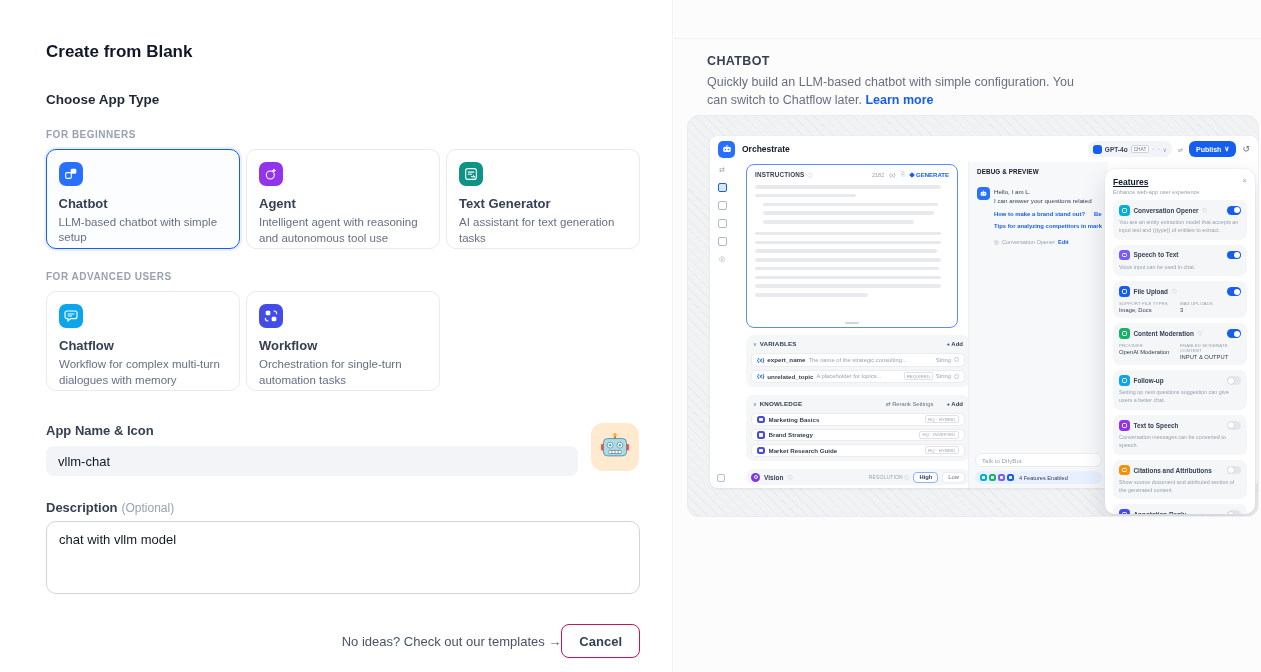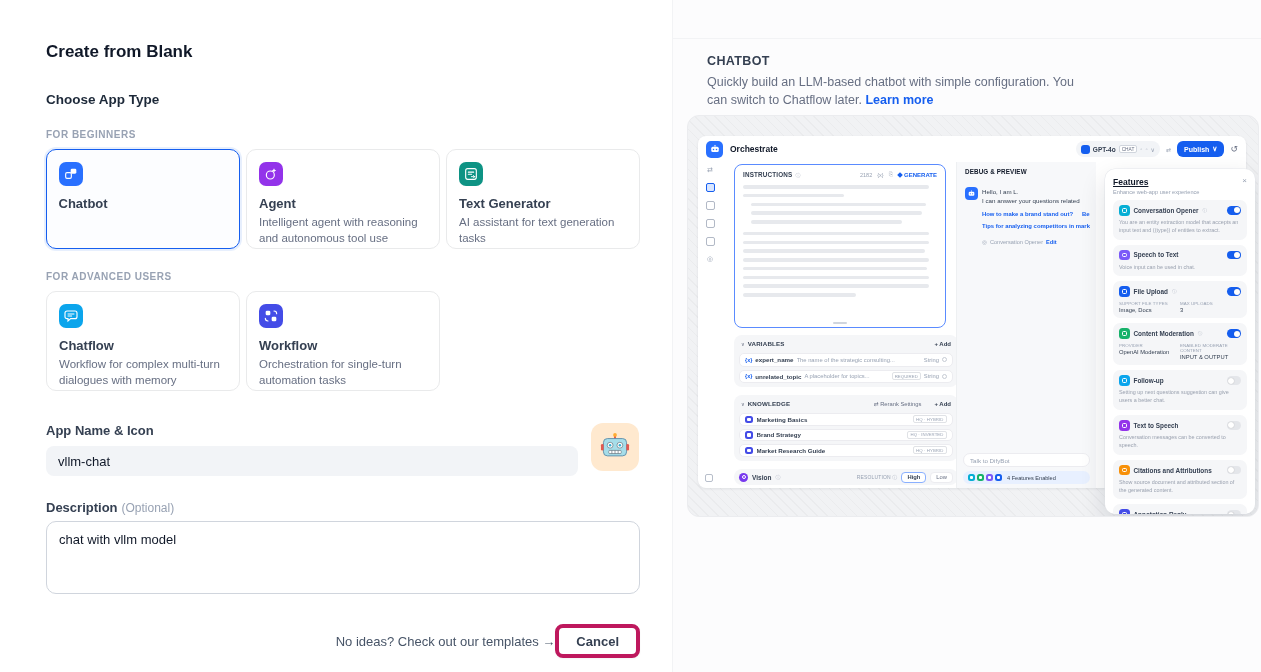--- a/index.html
+++ b/index.html
@@ -26,37 +26,37 @@
   .icon-tile { position:absolute; right:1px; top:0; width:48px; height:48px; border-radius:12px; background:#ffe9cf; display:flex; align-items:center; justify-content:center; cursor:pointer; }
   .icon-tile svg { width:32px; height:32px; }
 
   .desc-block { margin-top:24px; }
   .desc-area { margin-top:6px; width:594px; height:73px; border:1px solid #d0d5dd; border-radius:10px; background:#fff; padding:9px 12px; font-size:13px; color:#101828; font-family:inherit; resize:none; outline:none; line-height:1.4; }
 
   .m-footer { margin-top:26px; width:594px; display:flex; align-items:center; justify-content:flex-end; }
   .tpl-link { font-size:13px; color:#475467; cursor:pointer; }
   .footer-btns { display:flex; gap:12px; }
   .btn { height:34px; border-radius:8px; font-size:13px; font-weight:bold; display:flex; align-items:center; cursor:pointer; }
-  .btn-cancel { background:#fff; border:4px solid #be185d; color:#354052; padding:0 17px; box-shadow:0 1px 2px rgba(16,24,40,.05); }
+  .btn-cancel { background:#fff; border:1px solid #be185d; color:#354052; padding:0 17px; box-shadow:0 1px 2px rgba(16,24,40,.05); }
   .btn-create { background:#155eef; border:1px solid #155eef; color:#fff; padding:0 10px 0 14px; gap:6px; }
   .kbd { width:16px; height:16px; border-radius:4px; background:rgba(255,255,255,.22); font-size:10px; font-weight:normal; display:flex; align-items:center; justify-content:center; }
 
   
   .panel { position:absolute; left:672px; top:0; width:589px; height:672px; background:#fcfcfd; border-left:1px solid #f2f3f5; }
   .panel-topline { position:absolute; left:0; top:38px; width:100%; height:1px; background:#f2f3f5; }
   .p-heading { position:absolute; left:34px; top:54px; font-size:12.5px; font-weight:bold; letter-spacing:.03em; color:#354052; }
   .p-desc { position:absolute; left:34px; top:73px; width:382px; font-size:12.5px; line-height:1.45; color:#676f83; }
   .p-learn { color:#155eef; font-weight:bold; cursor:pointer; }
 
   
   .preview { position:absolute; left:14px; top:115px; width:572px; height:402px; border-radius:12px; background:#f1f2f4; border:1px solid #ebecef; overflow:hidden; }
   .preview::before { content:""; position:absolute; inset:0;
     background:repeating-linear-gradient(45deg, rgba(0,0,0,.028) 0 1px, transparent 1px 7px); }
 
-  .pwin { position:absolute; left:10px; top:20px; width:548px; height:352px; background:#fff; border-radius:8px; box-shadow:0 1px 3px rgba(16,24,40,.08);padding-left:16px; }
+  .pwin { position:absolute; left:22px; top:20px; width:548px; height:352px; background:#fff; border-radius:8px; box-shadow:0 1px 3px rgba(16,24,40,.08);padding-left:16px; }
 
   
   .ph { position:absolute; left:0; top:0; width:100%; height:26px; display:flex; align-items:center; padding:0 8px; }
   .mini-app-icon { width:17px; height:17px; border-radius:5px; background:#2970ff; display:flex; align-items:center; justify-content:center; flex:none; }
   .mini-app-icon svg { width:12px; height:12px; }
   .ph-title { margin-left:7px; font-size:8.5px; font-weight:bold; color:#101828; }
   .ph-right { margin-left:auto; display:flex; align-items:center; gap:6px; }
   .model-chip { height:16px; border-radius:8px; background:#f2f4f7; display:flex; align-items:center; gap:3px; padding:0 5px; cursor:pointer; }
   .model-dot { width:9px; height:9px; border-radius:3px; background:#155eef; }
   .model-name { font-size:6.5px; font-weight:bold; color:#354052; }
@@ -174,20 +174,21 @@
     <div class="m-group">FOR BEGINNERS</div>
     <div class="card-row">
       <div class="type-card selected">
         <div class="tc-icon" style="background-color: rgb(41, 112, 255);">
           <svg viewBox="0 0 24 24">
               <rect x="4" y="10" width="8.5" height="8.5" rx="2" fill="none" stroke="#fff" stroke-width="1.7"></rect>
               <rect x="11.5" y="4" width="8.5" height="7.5" rx="2" fill="#fff"></rect>
             </svg>
         </div>
         <div class="tc-name">Chatbot</div>
+        <div class="tc-desc">LLM-based chatbot with simple setup</div>
       </div>
       <div class="type-card">
         <div class="tc-icon" style="background-color: rgb(147, 51, 234);">
           <svg viewBox="0 0 24 24">
               <circle cx="11" cy="13.5" r="6" fill="none" stroke="#fff" stroke-width="1.7"></circle>
               <path d="M16.5 3.5l1 2.3 2.3 1-2.3 1-1 2.2-1-2.2-2.2-1 2.2-1z" fill="#fff"></path>
             </svg>
         </div>
         <div class="tc-name">Agent</div>
         <div class="tc-desc">Intelligent agent with reasoning and autonomous tool use</div>

